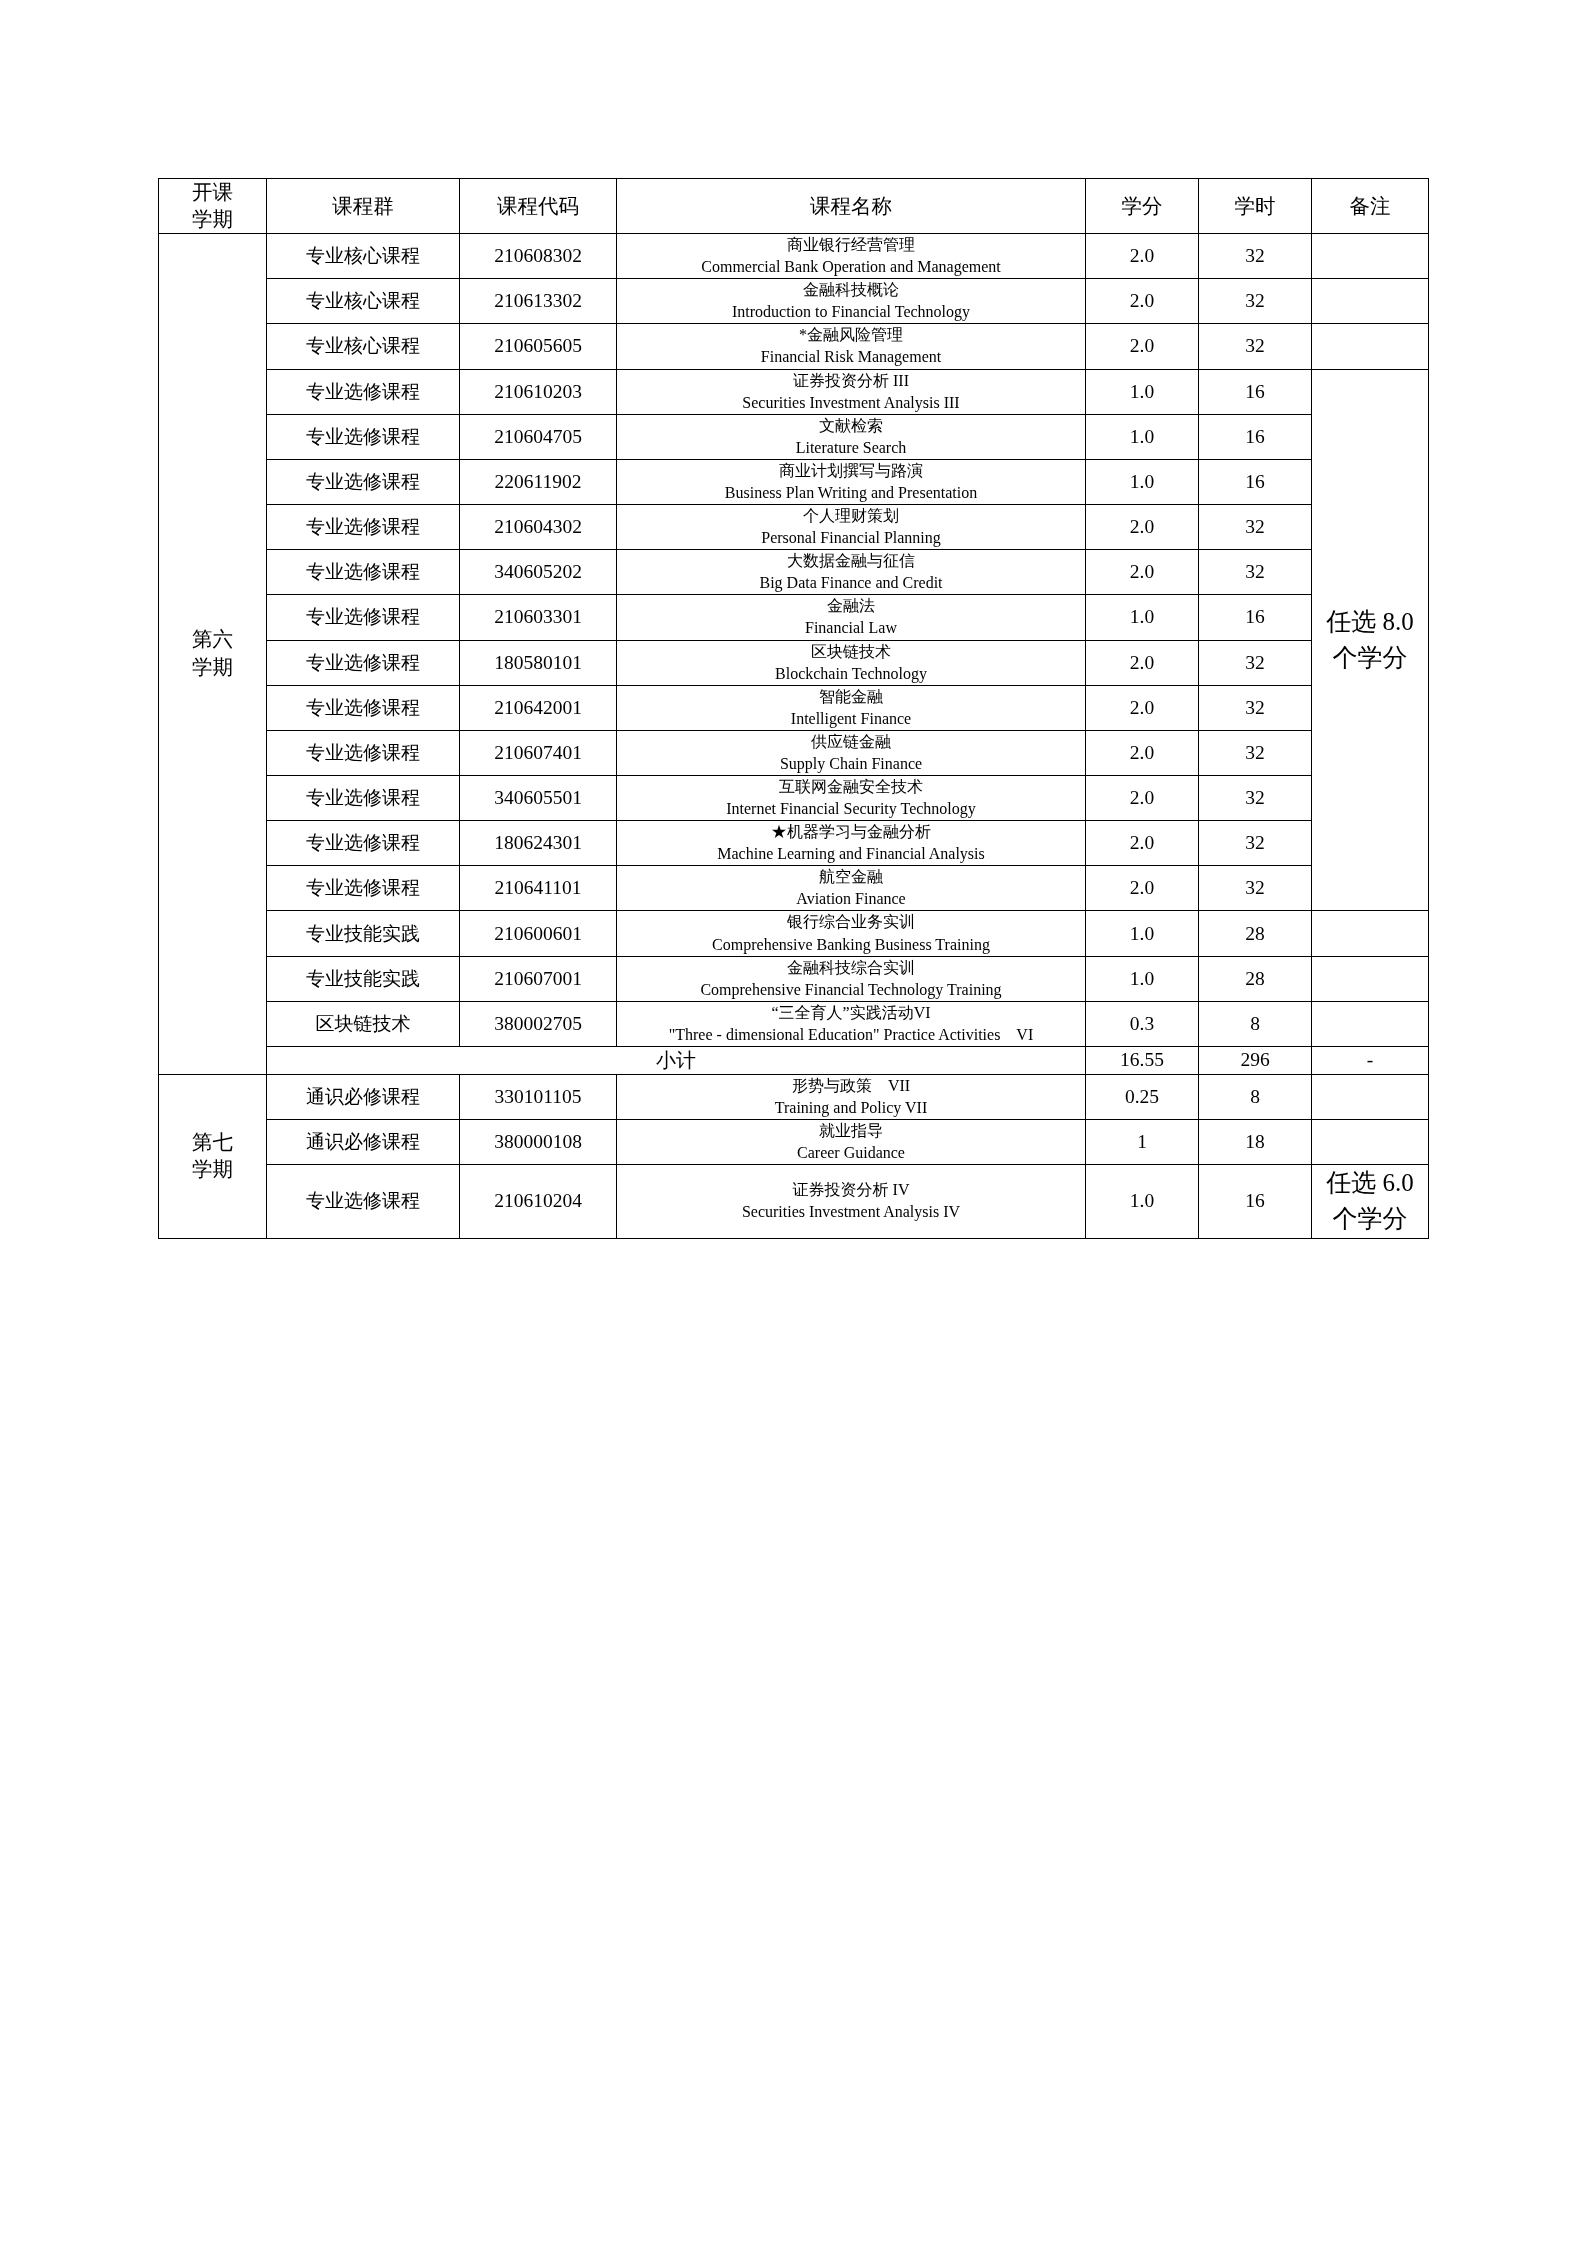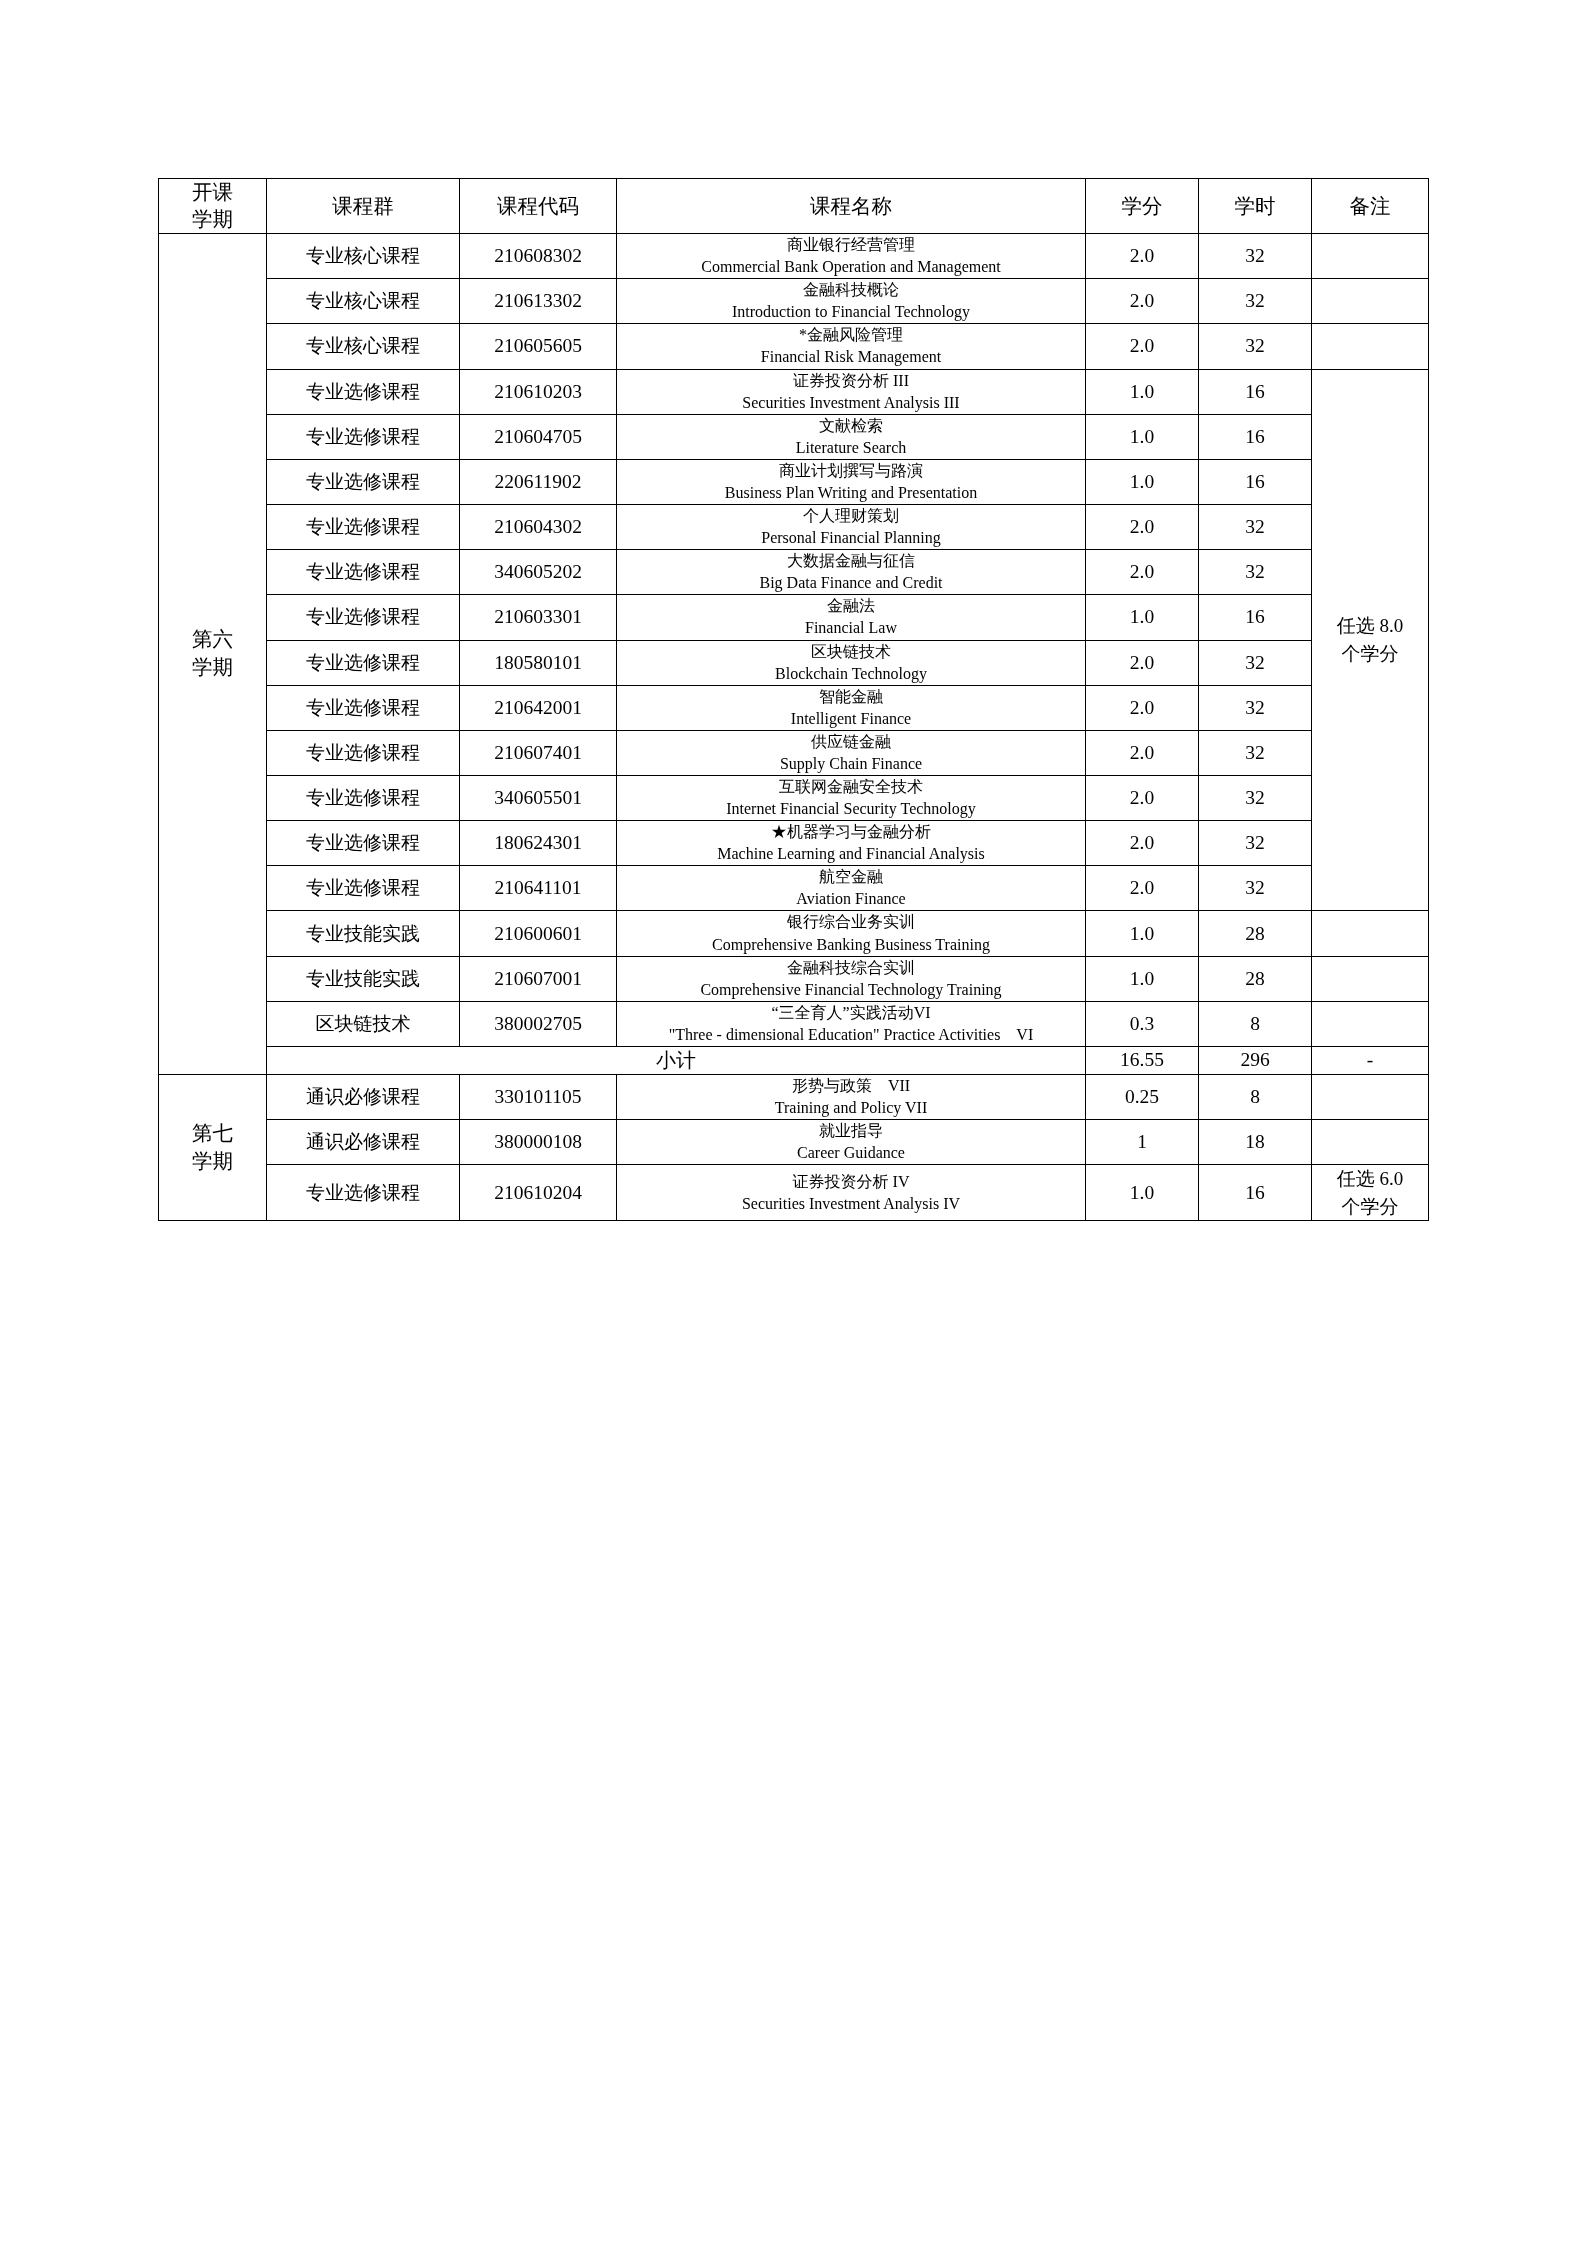--- a/index.html
+++ b/index.html
@@ -76,21 +76,21 @@
     padding: 8px 10px 8px 11px;
     line-height: 1.38;
   }
   .name-cell .cn { display: block; font-family: "Liberation Serif", serif; }
   .name-cell .en { display: block; font-family: "Liberation Serif", serif; }
   .num-cell {
     font-size: 19.5px;
     padding: 6px 2px;
   }
   .note-cell {
-    font-size: 19px;
+    font-size: 25px;
     line-height: 1.45;
     padding: 6px 4px;
     margin-top: 18px;
   }
   .note-cell .l1, .note-cell .l2 { display: block; }
   .subtotal-label {
     text-align: right;
     padding: 10px 14px 10px 2px;
     font-size: 20px;
     font-weight: bold;

